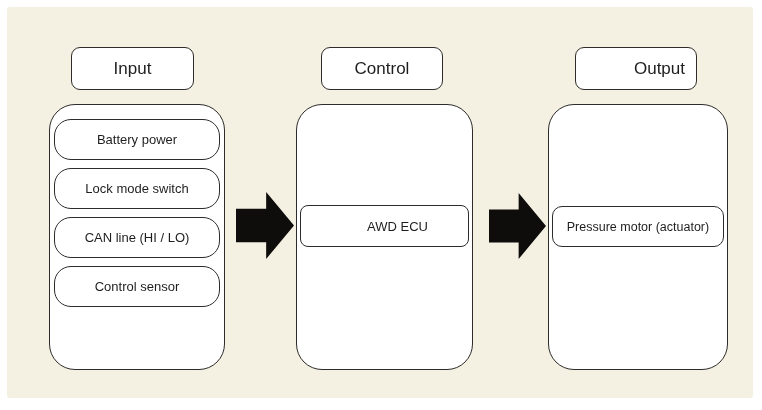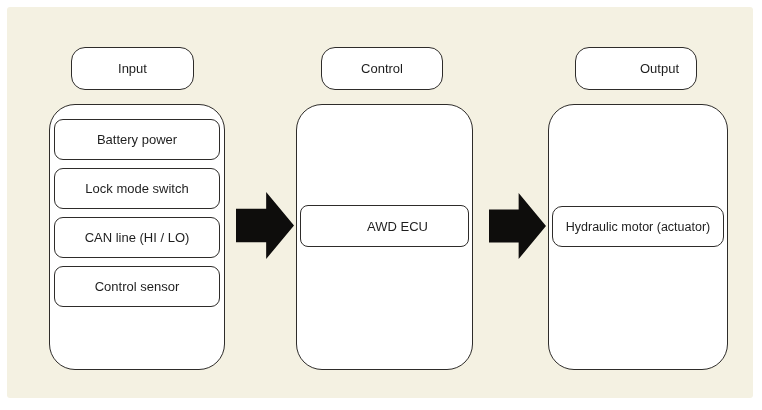--- a/index.html
+++ b/index.html
@@ -23,25 +23,25 @@
     height: 391px;
     background: #f4f1e2;
     border-radius: 3px;
   }
   .label-box {
     position: absolute;
     top: 40px;
     height: 43px;
     background: #ffffff;
     border: 1.4px solid #2e2c2a;
-    border-radius: 14px;
+    border-radius: 9px;
     display: flex;
     align-items: center;
     justify-content: center;
-    font-size: 13px;
+    font-size: 17px;
     color: #1e1e1e;
     box-sizing: border-box;
   }
   .container {
     position: absolute;
     top: 97px;
     height: 266px;
     background: #ffffff;
     border: 1.4px solid #2e2c2a;
     border-radius: 26px;
@@ -68,21 +68,21 @@
 
   .input-stack {
     position: absolute;
     left: 4px;
     top: 14px;
     width: 166px;
     display: flex;
     flex-direction: column;
     gap: 8px;
   }
-  .input-stack .item { height: 41px; }
+  .input-stack .item { height: 41px; border-radius: 17px; }
 
   .awd-box {
     position: absolute;
     left: 3px;
     top: 100px;
     width: 169px;
     height: 42px;
     border-radius: 8px;
     padding-left: 26px;
   }
@@ -126,17 +126,17 @@
 
     <div class="container control-container">
       <div class="item awd-box">AWD ECU</div>
     </div>
 
     <div class="arrow arrow-2"></div>
 
     <div class="label-box output-label">Output</div>
 
     <div class="container output-container">
-      <div class="item hyd-box">Hydraulic motor (actuator)</div>
+      <div class="item hyd-box">Pressure motor (actuator)</div>
     </div>
 
   </div>
 </div>
 
 </body></html>

